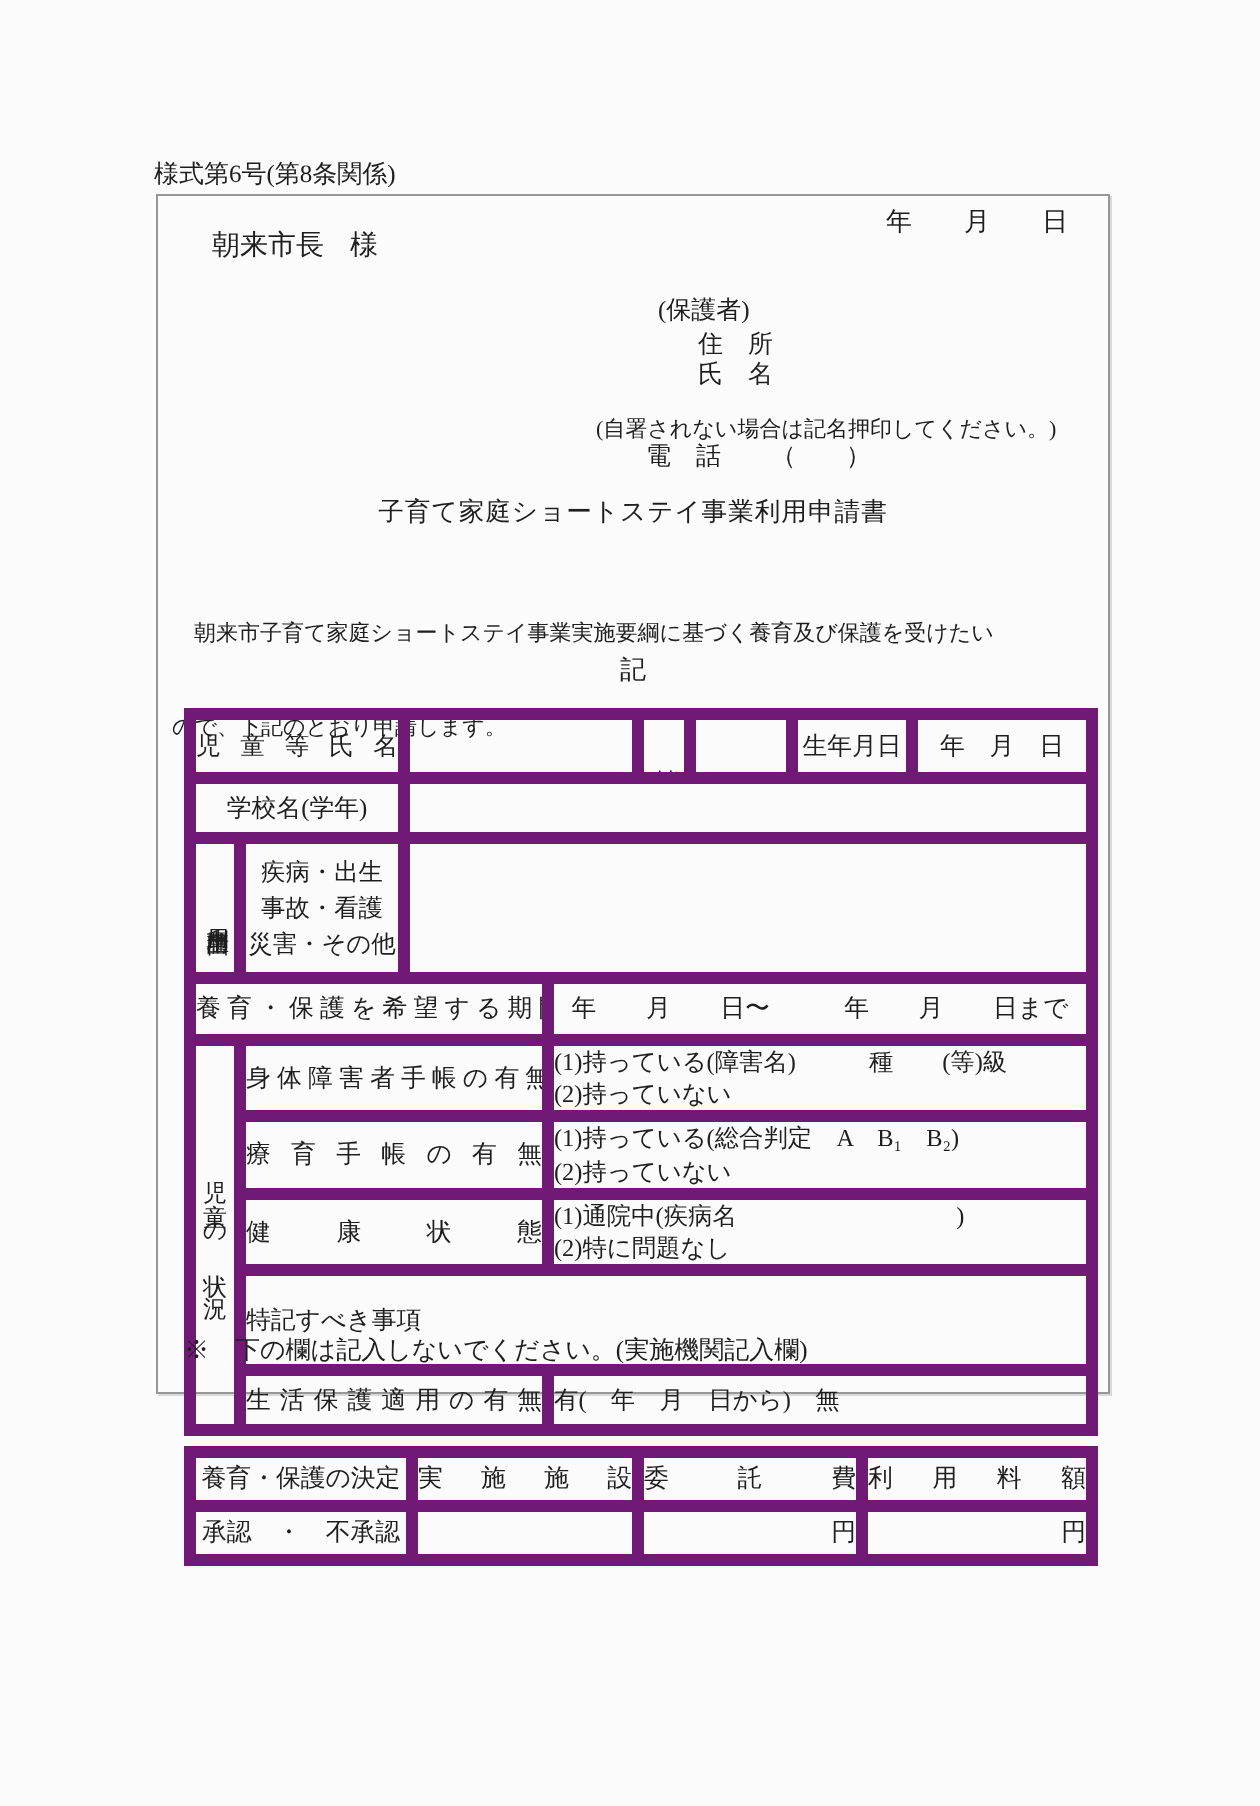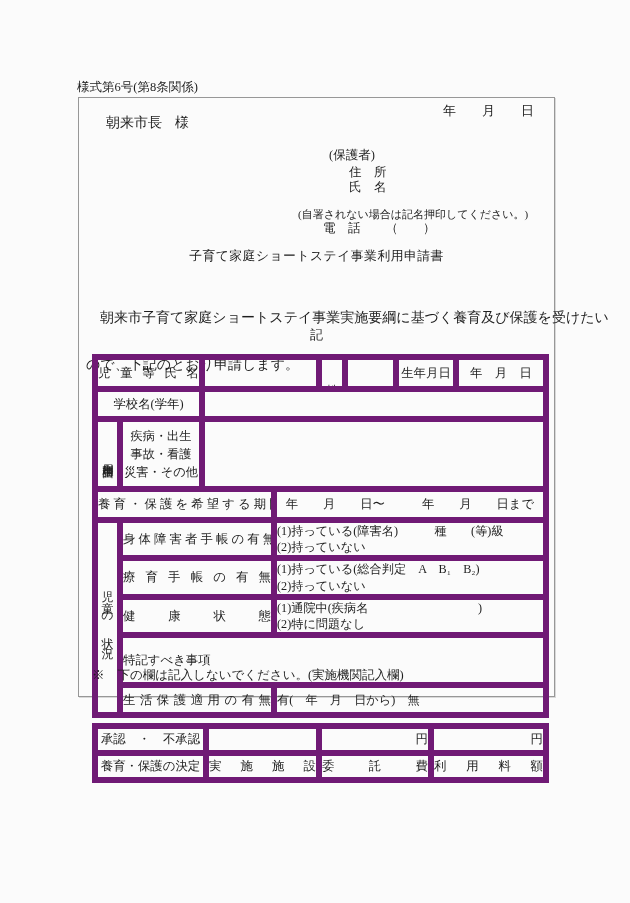--- a/index.html
+++ b/index.html
@@ -17,21 +17,21 @@
   .abs { position:absolute; white-space:nowrap; }
   .date-line { top:4px; right:20px; font-size:13px; }
   .addressee { left:27px; top:16px; font-size:14px; }
   .addressee .honorific { margin-left:13px; }
   .g-label { left:250px; top:49px; font-size:12.5px; }
   .g-addr  { left:270px; top:66px; font-size:12.5px; }
   .g-name  { left:270px; top:81px; font-size:12.5px; }
   .g-note  { left:219px; top:109px; font-size:11px; }
   .g-phone { left:244px; top:122px; font-size:12.5px; }
   .doc-title { top:150px; left:0; width:100%; text-align:center; font-size:12.8px; letter-spacing:0.5px; }
-  .body-par { position:absolute; left:7px; top:181px; width:462px; font-size:14px; line-height:15.6px; white-space:pre-wrap; }
+  .body-par { position:absolute; left:7px; top:181px; width:462px; font-size:11px; line-height:15.6px; white-space:pre-wrap; }
   .ki { top:228px; left:0; width:100%; text-align:center; font-size:13px; }
 
   table { border-collapse:collapse; table-layout:fixed; }
   .t1 { position:absolute; left:13px; top:256px; width:451px; font-size:12.4px; }
   .t2 { position:absolute; left:13px; top:625px; width:451px; font-size:12.4px; }
   .t1 td, .t2 td { border:6px solid #701a75; padding:0; overflow:hidden; vertical-align:middle;margin-left:16px; }
   tr.h32{height:32px} tr.h30{height:30px} tr.h70{height:70px} tr.h31{height:31px}
   tr.h34{height:34px} tr.h50{height:50px} tr.h27{height:27px} tr.h28{height:28px}
   .c  { text-align:center; }
   .jl { text-align:justify; text-align-last:justify; padding:0 7px; white-space:nowrap; }
@@ -153,27 +153,27 @@
 
     <table class="t2">
       <colgroup>
         <col style="width:111px">
           <col style="width:113px">
           <col style="width:112px">
           <col style="width:115px">
       </colgroup>
       <tbody>
           <tr class="h27">
+        <td class="c">養育・保護の決定</td>
+        <td class="jl pre">実　施　施　設</td>
+        <td class="jl pre">委　託　費</td>
+        <td class="jl pre">利　用　料　額</td>
+      </tr>
+      <tr class="h27">
         <td class="c pre">承認　・　不承認</td>
         <td></td>
         <td class="yen">円</td>
         <td class="yen">円</td>
-      </tr>
-      <tr class="h27">
-        <td class="c">養育・保護の決定</td>
-        <td class="jl pre">実　施　施　設</td>
-        <td class="jl pre">委　託　費</td>
-        <td class="jl pre">利　用　料　額</td>
       </tr>
     </tbody>
       </table>
   </div>
 </div>
 
 </body></html>

